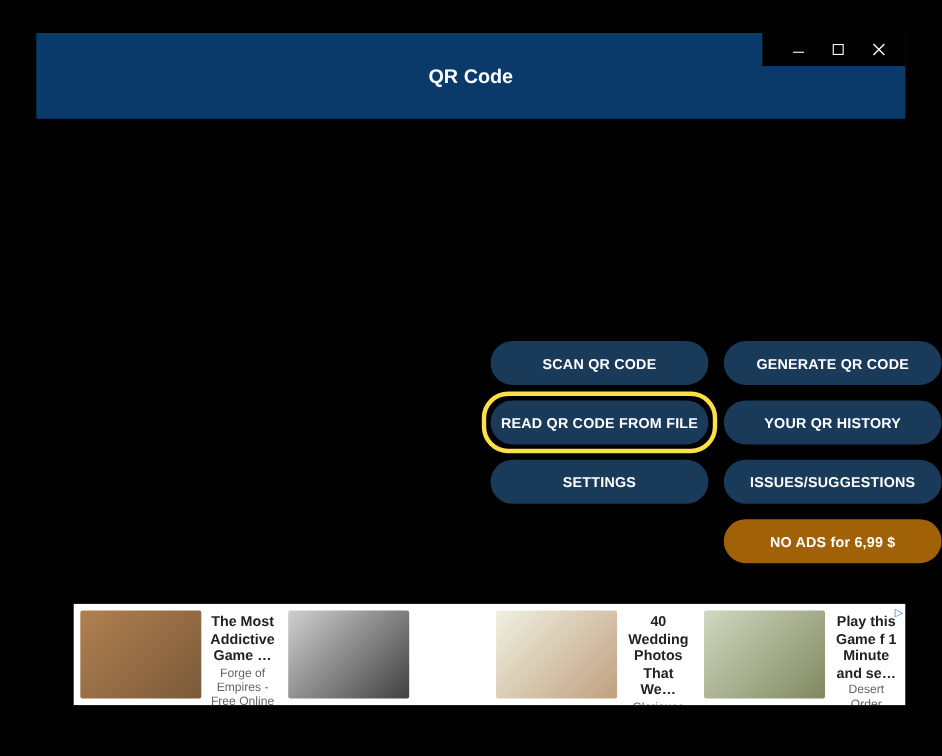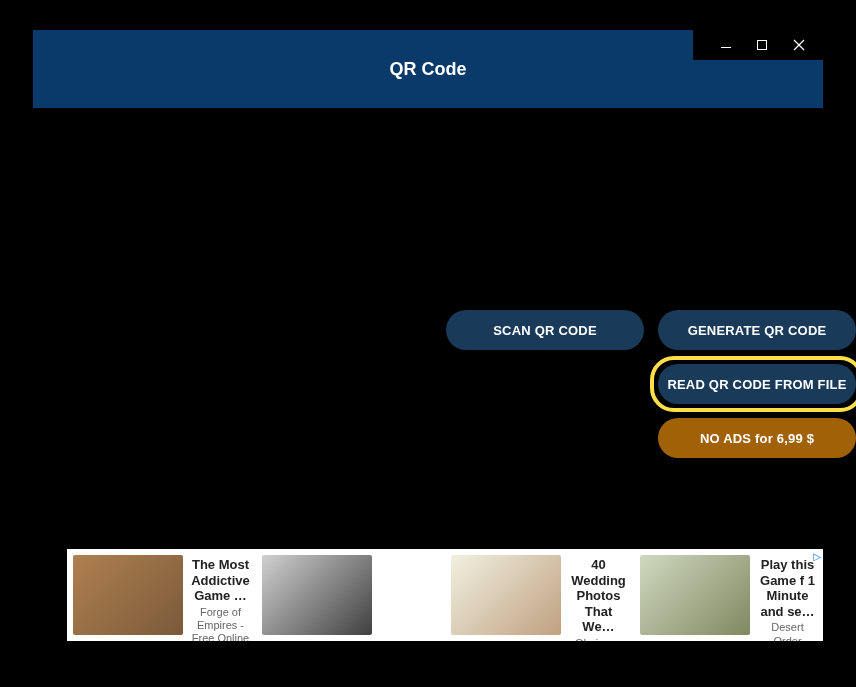--- a/index.html
+++ b/index.html
@@ -121,20 +121,25 @@
 
 <div class="menu">
   <div class="row">
     <button class="btn">SCAN QR CODE</button>
     <button class="btn">GENERATE QR CODE</button>
   </div>
   <div class="row">
     <div class="highlight-wrap">
       <button class="btn">READ QR CODE FROM FILE</button>
     </div>
+    <button class="btn">YOUR QR HISTORY</button>
+  </div>
+  <div class="row">
+    <button class="btn">SETTINGS</button>
+    <button class="btn">ISSUES/SUGGESTIONS</button>
   </div>
   <div class="row">
     <button class="btn red">NO ADS for 6,99 $</button>
   </div>
 </div>
 
 <div class="ad-strip">
   <div class="ad">
     <div class="thumb t1"></div>
     <div class="txt">

